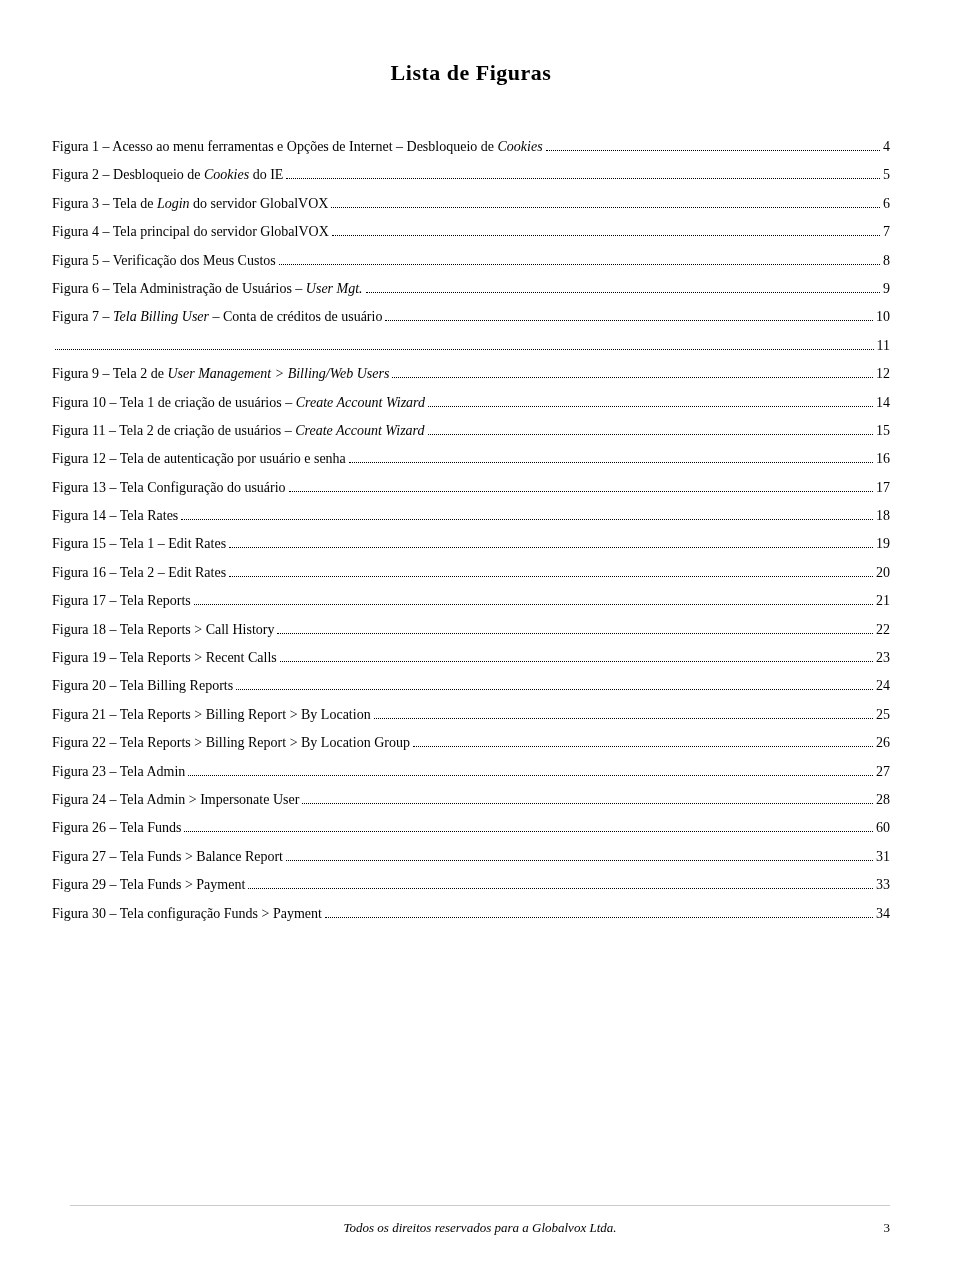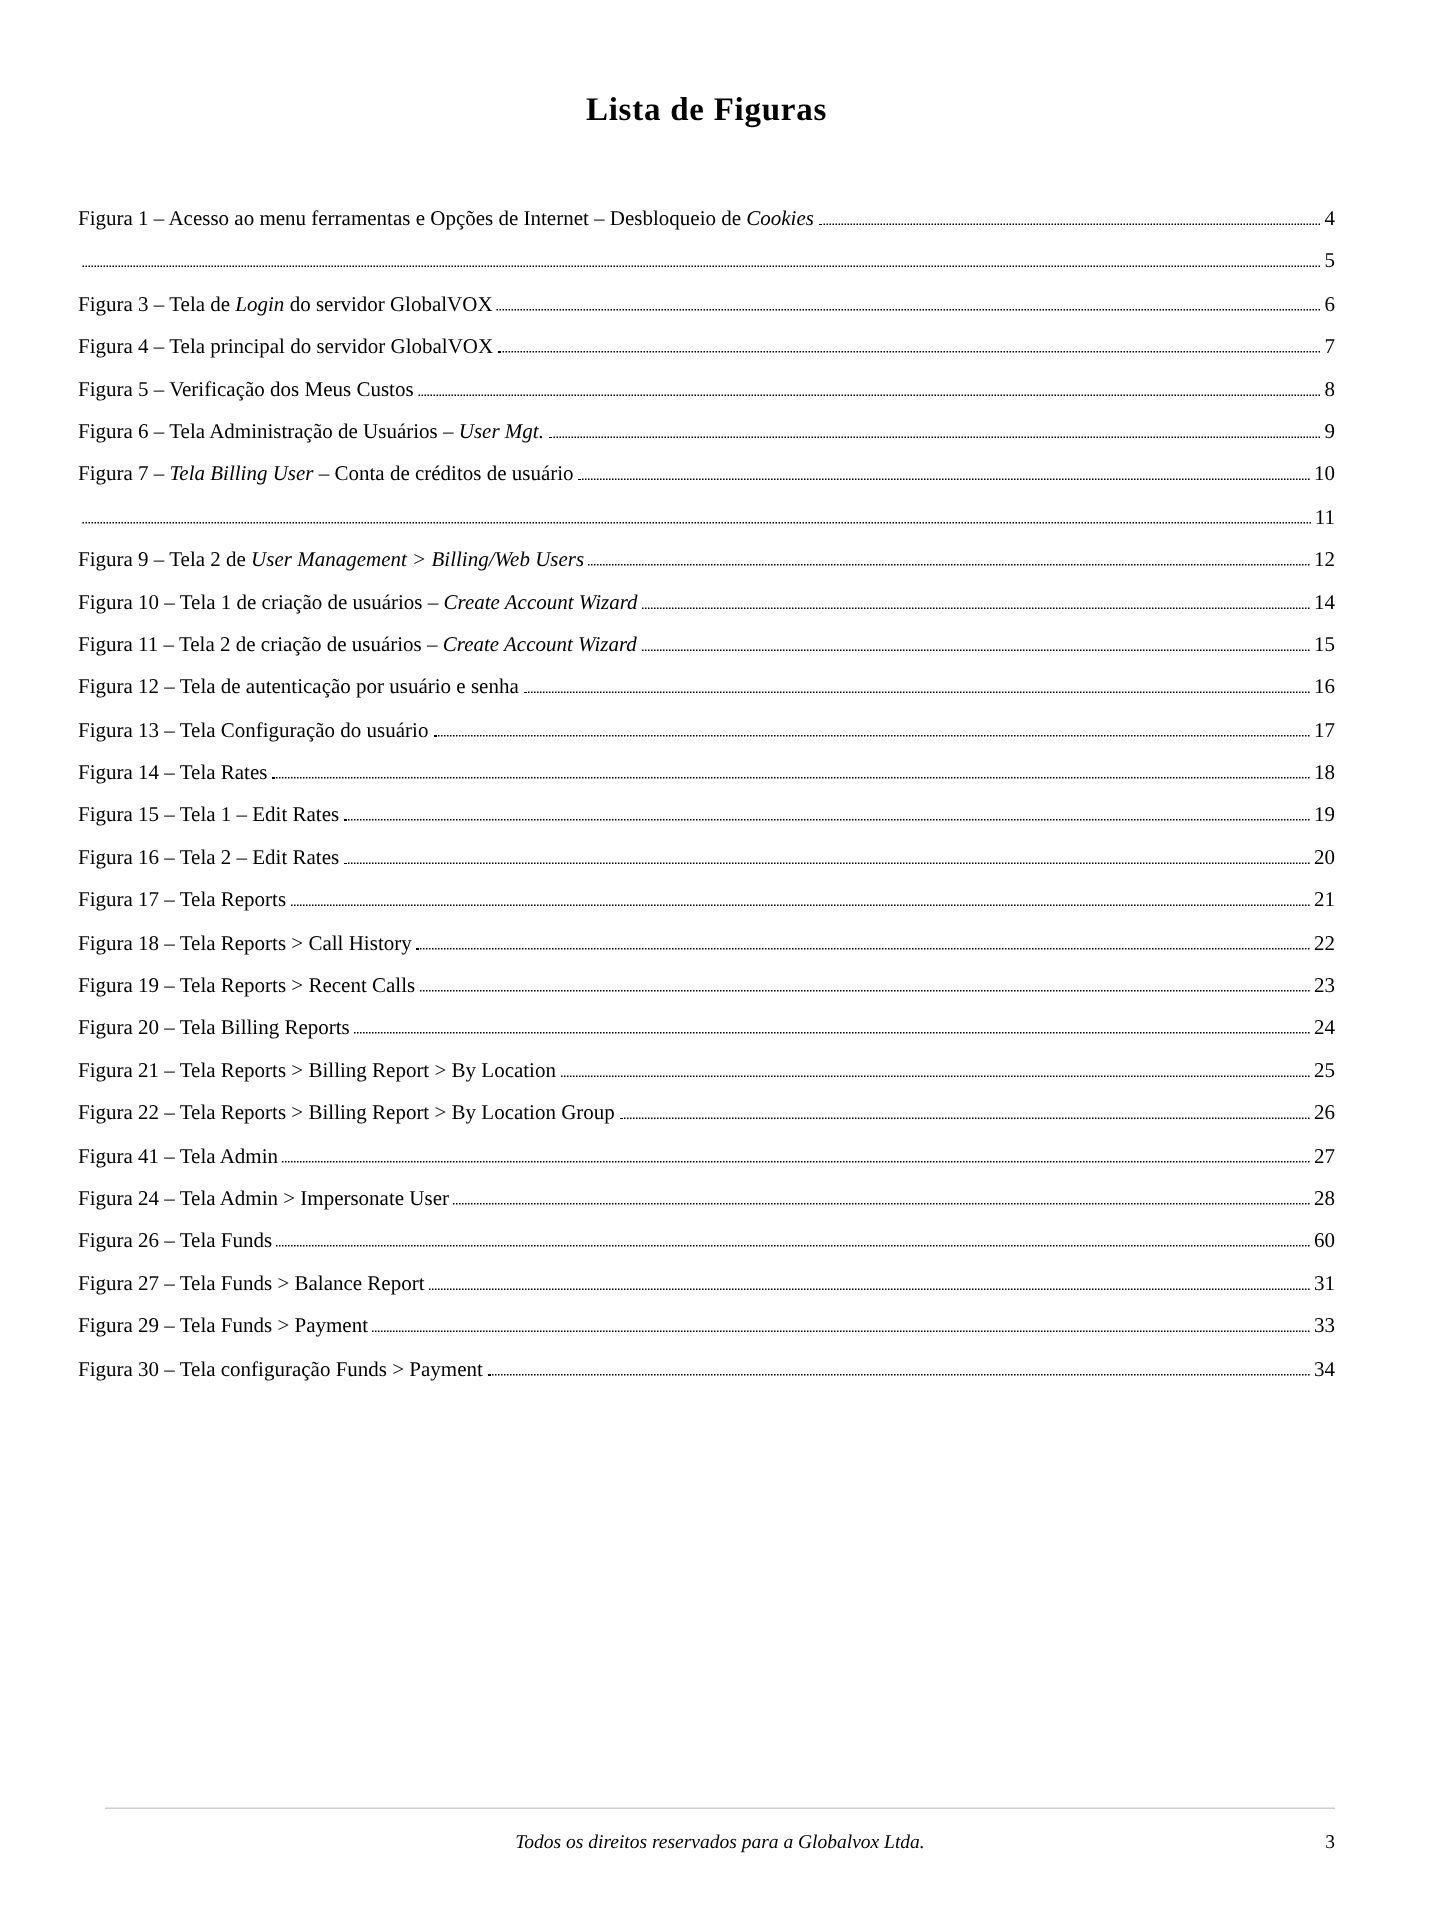--- a/index.html
+++ b/index.html
@@ -110,20 +110,21 @@
 
   <ul class="toc-list">
 
     <li class="toc-item">
       <span class="toc-text">Figura 1 – Acesso ao menu ferramentas e Opções de Internet – Desbloqueio de <span class="italic">Cookies</span></span>
       <span class="toc-dots"></span>
       <span class="toc-page">4</span>
     </li>
 
     <li class="toc-item">
+      <span class="toc-text">Figura 2 – Desbloqueio de <span class="italic">Cookies</span> do IE</span>
       <span class="toc-dots"></span>
       <span class="toc-page">5</span>
     </li>
 
     <li class="toc-item">
       <span class="toc-text">Figura 3 – Tela de <span class="italic">Login</span> do servidor GlobalVOX</span>
       <span class="toc-dots"></span>
       <span class="toc-page">6</span>
     </li>
 
@@ -234,21 +235,21 @@
       <span class="toc-page">25</span>
     </li>
 
     <li class="toc-item">
       <span class="toc-text">Figura 22 – Tela Reports &gt; Billing Report &gt; By Location Group</span>
       <span class="toc-dots"></span>
       <span class="toc-page">26</span>
     </li>
 
     <li class="toc-item">
-      <span class="toc-text">Figura 41 – Tela Admin</span>
+      <span class="toc-text">Figura 23 – Tela Admin</span>
       <span class="toc-dots"></span>
       <span class="toc-page">27</span>
     </li>
 
     <li class="toc-item">
       <span class="toc-text">Figura 24 – Tela Admin &gt; Impersonate User</span>
       <span class="toc-dots"></span>
       <span class="toc-page">28</span>
     </li>
 

